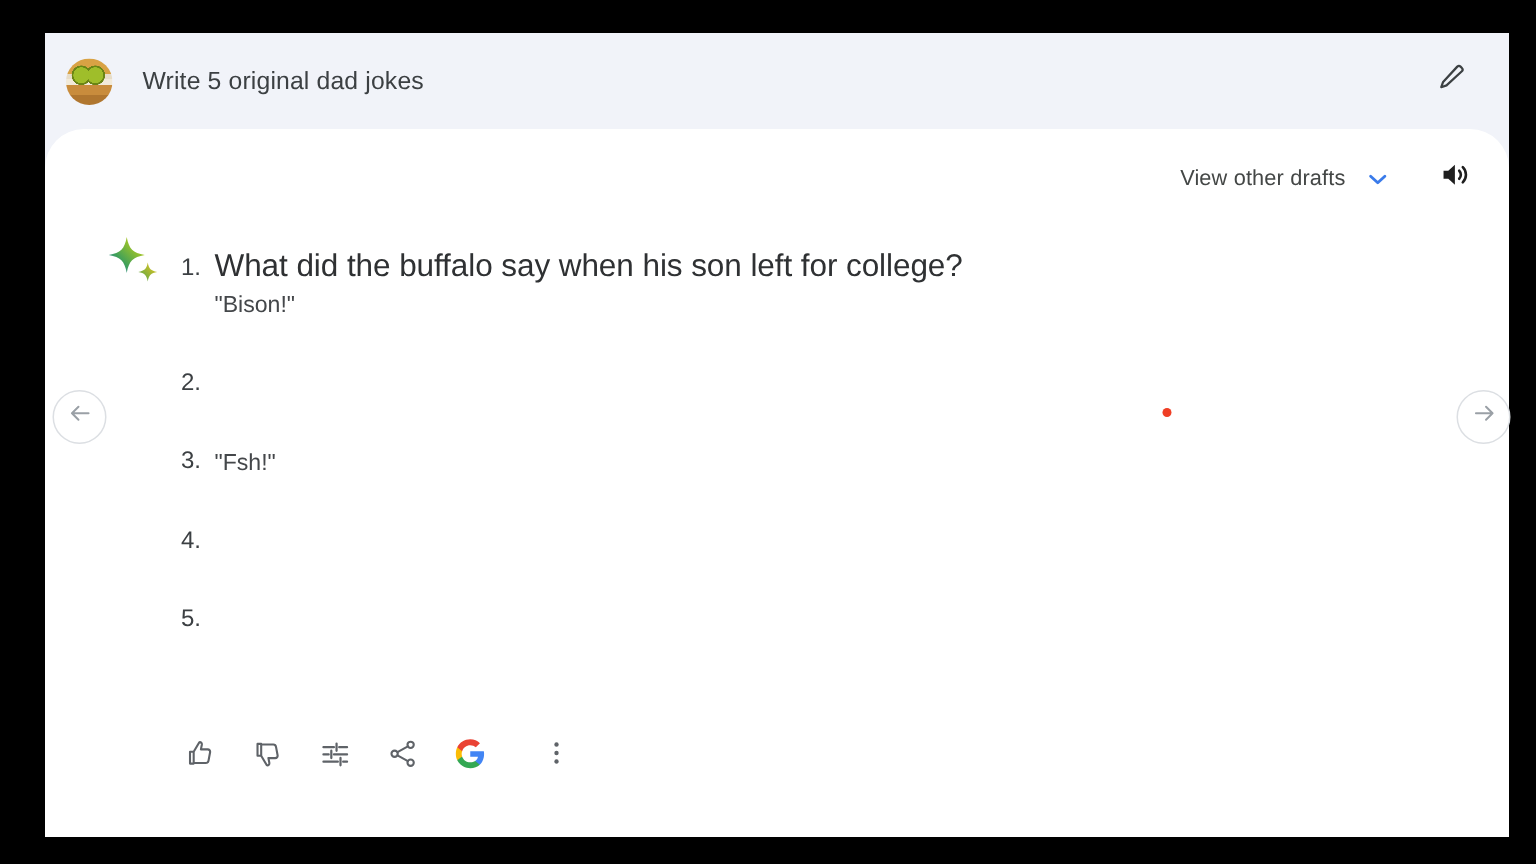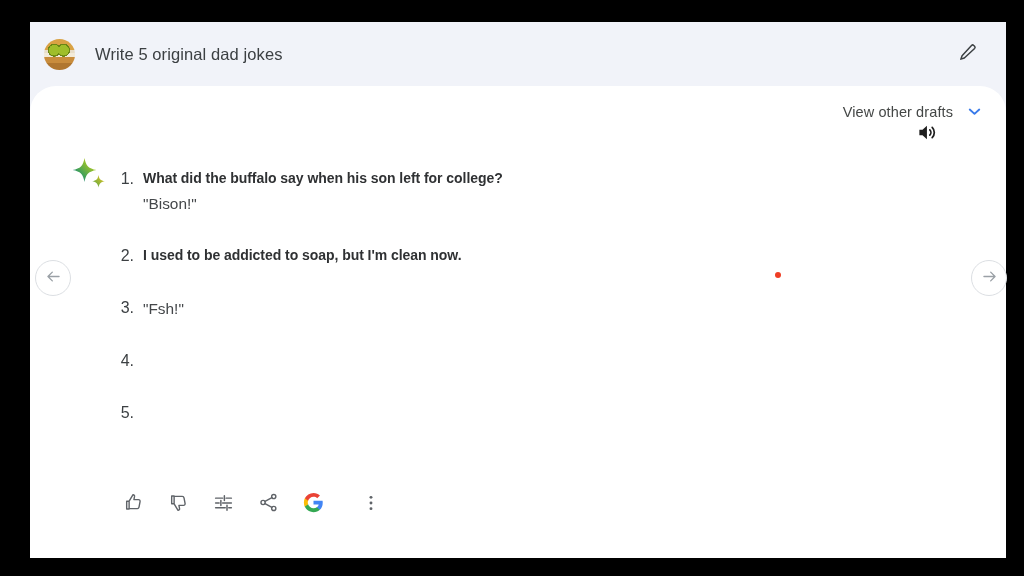--- a/index.html
+++ b/index.html
@@ -102,21 +102,20 @@
   }
 
   
   #drafts-row {
     position: absolute;
     right: 22px;
     top: 16px;
     display: flex;
     align-items: center;
     height: 34px;
-    flex-direction: column;
   }
   #drafts-btn {
     display: flex;
     align-items: center;
     cursor: pointer;
     height: 34px;
   }
   #drafts-label {
     font-size: 14.5px;
     color: #444746;
@@ -165,22 +164,22 @@
     text-align: right;
     font-size: 16px;
     color: #3c4043;
     line-height: 24px;
     padding-top: 1px;
   }
   .body {
     margin-left: 9px;
   }
   .setup {
-    font-size: 14px;
-    font-weight: 700;
+    font-size: 21px;
+    font-weight: 400;
     color: #2f3133;
     line-height: 24px;
     letter-spacing: -0.05px;
   }
   .punch {
     font-size: 15.4px;
     font-weight: 400;
     color: #44474a;
     line-height: 24px;
     margin-top: 2px;
@@ -299,23 +298,20 @@
           <div class="joke">
             <div class="num">1.</div>
             <div class="body">
               <div class="setup">What did the buffalo say when his son left for college?</div>
               <div class="punch">"Bison!"</div>
             </div>
           </div>
 
           <div class="joke">
             <div class="num">2.</div>
-            <div class="body">
-              <div class="setup">I used to be addicted to soap, but I'm clean now.</div>
-            </div>
           </div>
 
           <div class="joke">
             <div class="num">3.</div>
             <div class="body">
               <div class="punch">"Fsh!"</div>
             </div>
           </div>
 
           <div class="joke">

